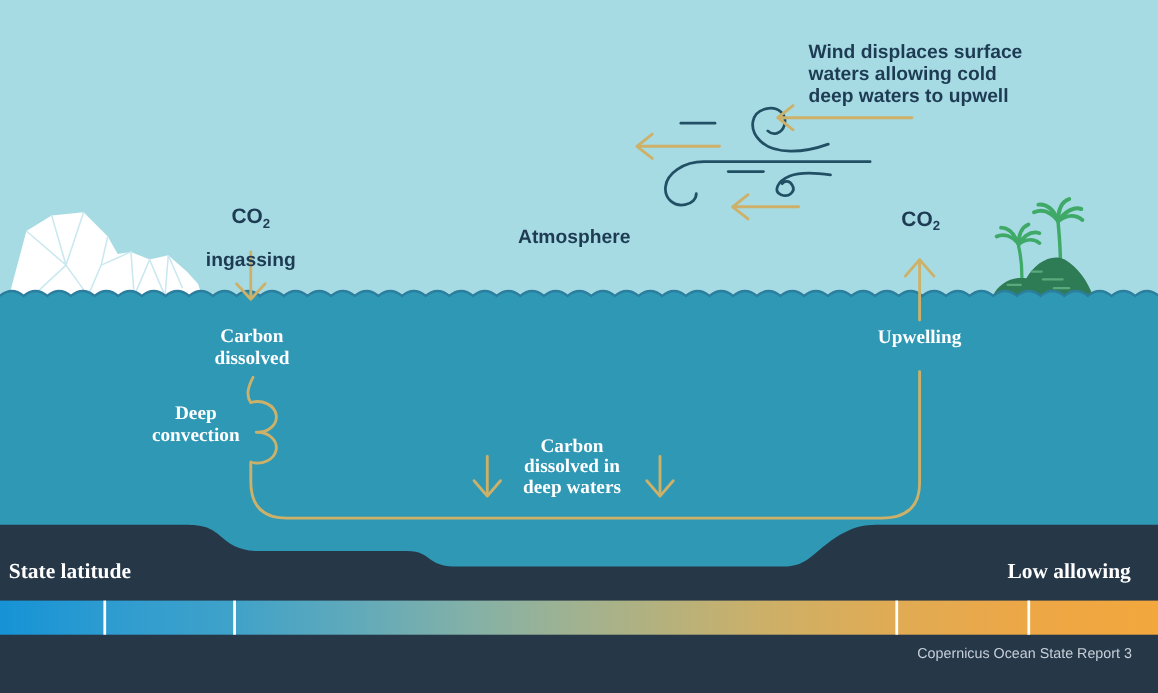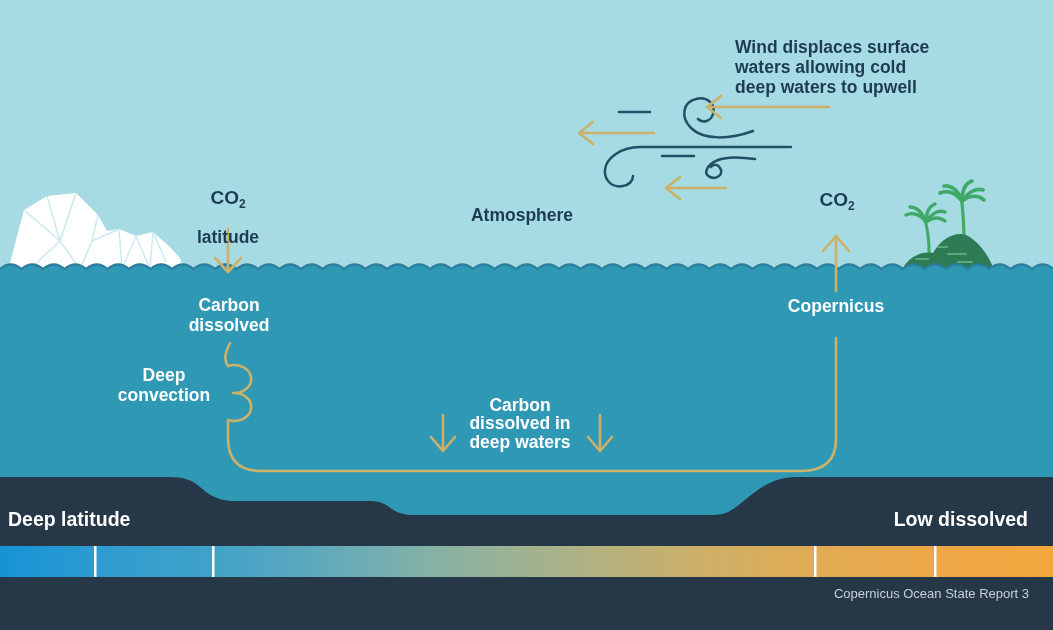--- a/index.html
+++ b/index.html
@@ -4,32 +4,32 @@
 <style>
   html,body{margin:0;padding:0;background:#0b1520;}
   .stage{
     position:relative;width:1053px;height:630px;overflow:hidden;
     font-family:"Liberation Sans","DejaVu Sans",sans-serif;
     background:var(--sky,#a7dbe4);
   }
   .stage svg{position:absolute;left:0;top:0;}
   .lbl{position:absolute;font-weight:bold;white-space:pre-line;line-height:1.12;}
   .navy{color:var(--navy,#1d3b52);}
-  .white{color:var(--label-white,#ffffff);}
+  .white{color:var(--label-white,#ffffff);font-family:Liberation Serif, serif;}
   .ctr{text-align:center;}
   .lbl-wind{left:735px;top:38px;width:215px;font-size:17.5px;line-height:1.13;}
   .lbl-atmo{left:442px;top:206px;width:160px;font-size:17.5px;}
   .co2block{position:absolute;width:160px;text-align:center;}
   .co2-ing{left:148px;top:169px;}
   .co2-out{left:757px;top:171px;}
   .co2block .formula{font-size:19px;font-weight:bold;text-align:center;}
   .co2block .sub{font-size:12px;font-weight:bold;vertical-align:-4px;}
   .co2block .process{font-size:17.5px;font-weight:bold;margin-top:-1px;}
   .lbl-carbdis{left:149px;top:296px;width:160px;font-size:17.5px;}
-  .lbl-deepconv{left:84px;top:366px;width:160px;font-size:17.5px;}
+  .lbl-deepconv{left:98px;top:366px;width:160px;font-size:17.5px;}
   .lbl-carbdeep{left:420px;top:396px;width:200px;font-size:17.5px;line-height:1.05;}
   .lbl-upwell{left:756px;top:297px;width:160px;font-size:17.5px;}
   .lbl-highlat{left:8px;top:509px;font-size:19.5px;}
   .lbl-lowlat{right:25px;top:509px;font-size:19.5px;text-align:right;}
   .lbl-temp{left:413px;top:550px;width:200px;font-size:16px;}
   .lbl-credit{right:24px;top:587px;font-size:13px;font-weight:normal;color:var(--credit,#c6cfd8);}
 </style>
 </head>
 <body>
 
@@ -150,31 +150,31 @@
     </g>
   </svg>
 
   <div class="lbl navy lbl-wind">Wind displaces surface
 waters allowing cold
 deep waters to upwell</div>
   <div class="lbl navy ctr lbl-atmo">Atmosphere</div>
 
   <div class="co2block co2-ing navy lbl">
     <div><span class="formula">CO</span><span class="sub">2</span></div>
-    <div class="process">latitude</div>
+    <div class="process">ingassing</div>
   </div>
 
   <div class="co2block co2-out navy lbl">
     <div><span class="formula">CO</span><span class="sub">2</span></div>
   </div>
 
   <div class="lbl white ctr lbl-carbdis">Carbon
 dissolved</div>
   <div class="lbl white ctr lbl-deepconv">Deep
 convection</div>
   <div class="lbl white ctr lbl-carbdeep">Carbon
 dissolved in
 deep waters</div>
-  <div class="lbl white ctr lbl-upwell">Copernicus</div>
-  <div class="lbl white lbl-highlat">Deep latitude</div>
-  <div class="lbl white lbl-lowlat">Low dissolved</div>
+  <div class="lbl white ctr lbl-upwell">Upwelling</div>
+  <div class="lbl white lbl-highlat">State latitude</div>
+  <div class="lbl white lbl-lowlat">Low allowing</div>
   <div class="lbl lbl-credit">Copernicus Ocean State Report 3</div>
 </div>
 
 </body></html>

